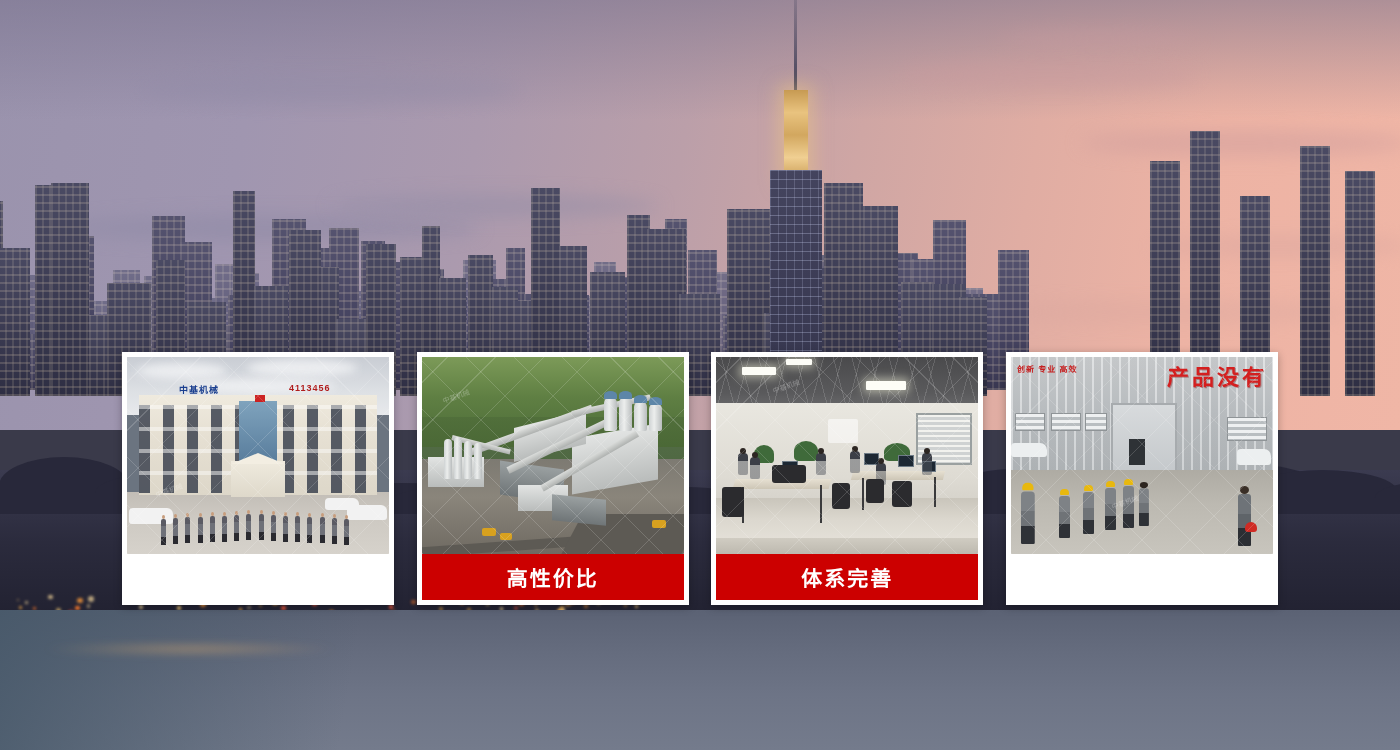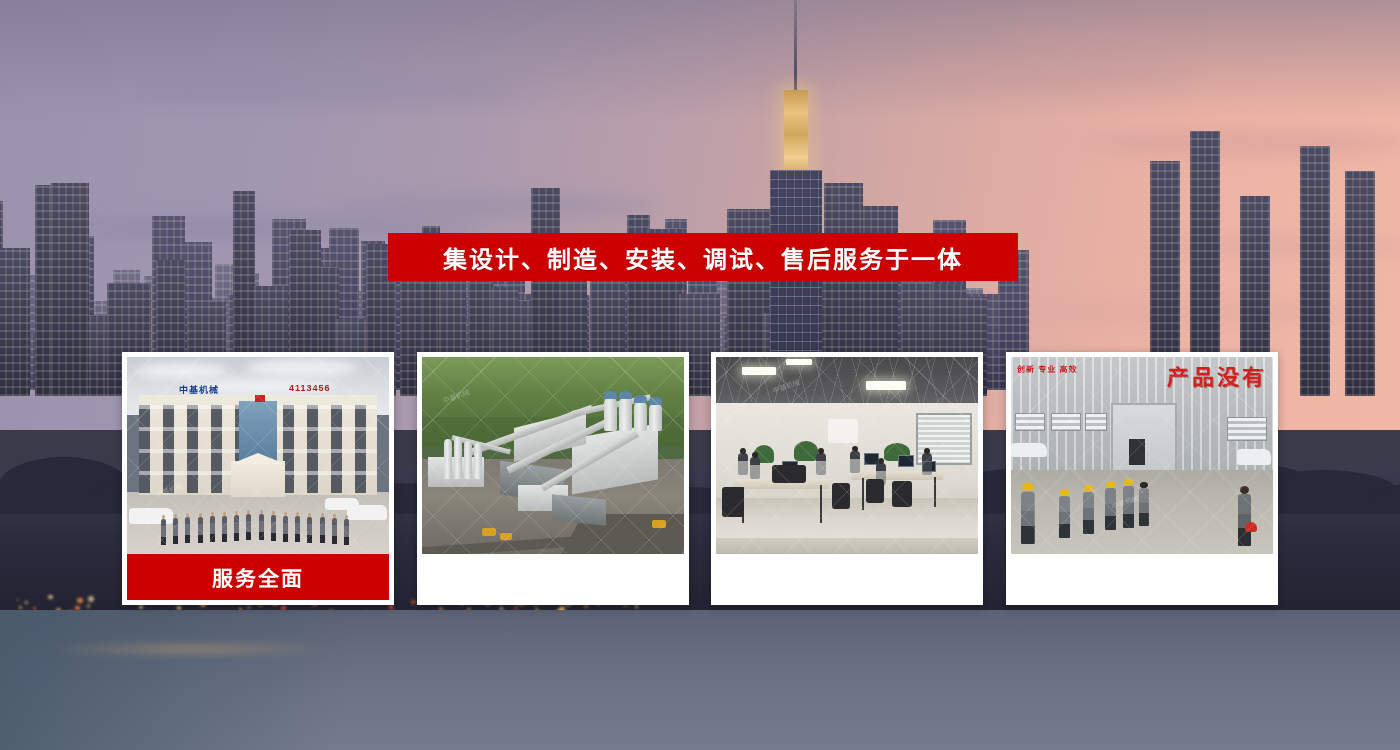--- a/index.html
+++ b/index.html
@@ -654,23 +654,20 @@
       <div class="lt" style="left: 441.788px; top: 31.7093px; width: 2.5663px; height: 2.5663px; background: rgb(255, 122, 42); opacity: 0.55;"></div>
       <div class="lt" style="left: 386.382px; top: 27.193px; width: 3.12655px; height: 3.12655px; background: rgb(255, 156, 58); opacity: 0.66;"></div>
       <div class="lt" style="left: 627.916px; top: 24.2132px; width: 3.33851px; height: 3.33851px; background: rgb(255, 156, 58); opacity: 0.84;"></div>
     </div>
 
   <div class="river"></div>
   <div class="river-left"></div>
   <div class="river-glow"></div>
 
 
-  <div class="subbar">
-    <span class="subbar-text">集设计、制造、安装、调试、售后服务于一体</span>
-  </div>
 
   <div class="cards">
 
     <div class="card">
       <div class="card-photo">
         <div class="p1-sky"></div>
         <div class="p1-cloud" style="left:10px;  top:6px;  width:90px; height:16px;"></div>
         <div class="p1-cloud" style="left:120px; top:2px;  width:110px;height:18px;"></div>
         <div class="p1-cloud" style="left:60px;  top:22px; width:150px;height:14px;"></div>
         <div class="p1-ground"></div>
@@ -700,21 +697,20 @@
             <div class="p1-person" style="left: 168.2px; bottom: 11.9px;"></div>
             <div class="p1-person" style="left: 180.4px; bottom: 11.3px;"></div>
             <div class="p1-person" style="left: 192.6px; bottom: 10.7px;"></div>
             <div class="p1-person" style="left: 204.8px; bottom: 10.1px;"></div>
             <div class="p1-person" style="left: 217px; bottom: 9.5px;"></div>
           </div>
         <div class="mesh"></div>
         <div class="wm" style="left:28px; top:128px;">中基机械</div>
         <div class="wm" style="left:160px;top:150px;"></div>
       </div>
-      <div class="card-cap">服务全面</div>
     </div>
 
     <div class="card">
       <div class="card-photo">
         <div class="p2-green"></div>
         <div class="p2-green2"></div>
         <div class="p2-ground"></div>
 
         <div class="p2-road" style="left:0; bottom:6px;  width:262px; height:10px; transform:rotate(-4deg);"></div>
         <div class="p2-road" style="left:150px; bottom:0; width:120px; height:40px; transform:skewX(-28deg);"></div>
@@ -747,20 +743,21 @@
         <div class="p2-silo" style="left:52px; top:86px; width:8px; height:36px;"></div>
 
         <div class="p2-mach" style="left:60px;  bottom:18px; width:14px; height:8px;"></div>
         <div class="p2-mach" style="left:78px;  bottom:14px; width:12px; height:7px;"></div>
         <div class="p2-mach" style="right:18px; bottom:26px; width:14px; height:8px;"></div>
 
         <div class="mesh"></div>
         <div class="wm" style="left:20px; top:34px;">中基机械</div>
         <div class="wm" style="left:170px;top:160px;"></div>
       </div>
+      <div class="card-cap">高性价比</div>
     </div>
 
     <div class="card">
       <div class="card-photo">
         <div class="p3-ceil"></div>
         <div class="p3-grid"></div>
         <div class="p3-panel" style="left:26px;  top:10px; width:34px; height:8px;"></div>
         <div class="p3-panel" style="left:150px; top:24px; width:40px; height:9px;"></div>
         <div class="p3-panel" style="left:70px;  top:2px;  width:26px; height:6px;"></div>
         <div class="p3-wall"></div>
@@ -795,20 +792,21 @@
         <div class="p3-chair" style="left:6px;   top:130px; width:22px; height:30px;"></div>
         <div class="p3-chair" style="left:116px; top:126px; width:18px; height:26px;"></div>
         <div class="p3-chair" style="left:150px; top:122px; width:18px; height:24px;"></div>
         <div class="p3-chair" style="left:176px; top:124px; width:20px; height:26px;"></div>
         <div class="p3-chair" style="left:56px;  top:108px; width:34px; height:18px;"></div>
 
         <div class="mesh"></div>
         <div class="wm" style="left:56px; top:24px;">中基机械</div>
         <div class="wm" style="left:180px;top:66px;"></div>
       </div>
+      <div class="card-cap">体系完善</div>
     </div>
 
     <div class="card">
       <div class="card-photo">
         <div class="p4-wall"></div>
         <div class="p4-ribs"></div>
         <span class="p4-slogan">创新 专业 高效</span>
         <span class="p4-bigtext">产品没有</span>
         <div class="p4-door"></div>
         <div class="p4-doorframe"></div>

